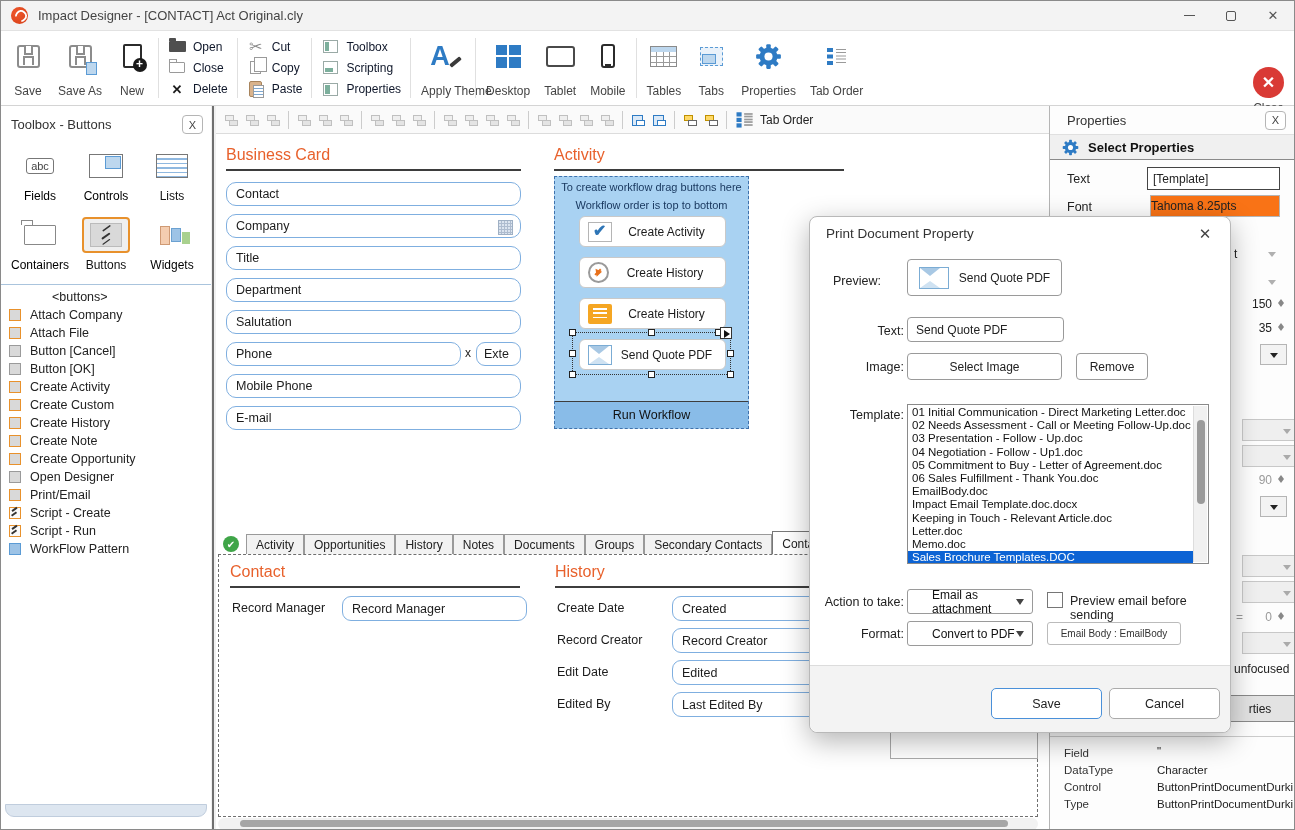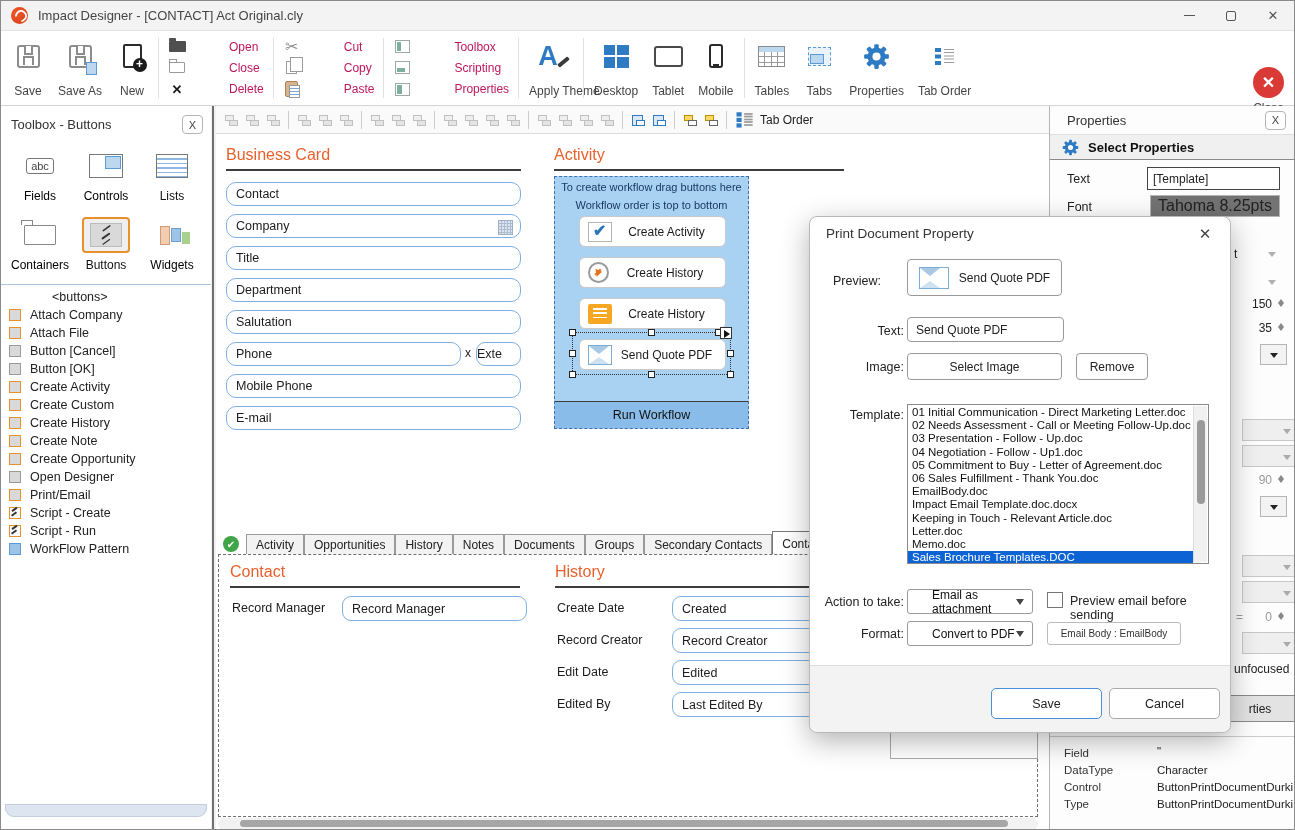--- a/index.html
+++ b/index.html
@@ -26,21 +26,21 @@
   
   .ribbon { position:absolute; left:0; top:30px; width:100%; height:75px; background:#fff;
             border-bottom:1px solid #d4d4d4; display:flex; align-items:stretch; padding:3px 4px; }
   .rsep { width:1px; background:#e0e0e0; margin:4px 3px; }
   .rb-big { display:flex; flex-direction:column; align-items:center; justify-content:space-between;
             padding:6px 7px 4px; min-width:46px; }
   .rb-big .ric { height:32px; display:flex; align-items:center; justify-content:center; }
   .rb-big .rlbl { font-size:12px; color:#444; text-align:center; line-height:13px; white-space:nowrap; }
   .rb-stack { display:flex; flex-direction:column; justify-content:space-around; padding:2px 6px; }
   .rb-row { display:flex; align-items:center; gap:7px; height:22px; }
-  .rb-row .rlbl { font-size:12px; color:#be185d; white-space:nowrap;margin-left:36px; }
+  .rb-row .rlbl { font-size:12px; color:#0f172a; white-space:nowrap; }
   .ric-s { width:18px; height:18px; display:flex; align-items:center; justify-content:center; flex:none; }
 
   .i-floppy { width:23px; height:23px; border:2px solid #8c8c8c; border-radius:3px; position:relative; background:#fff; }
   .i-floppy::before { content:''; position:absolute; left:5px; right:5px; top:-1px; height:7px;
                       border:2px solid #8c8c8c; border-top:none; background:#fff; }
   .i-floppy::after { content:''; position:absolute; left:4px; right:4px; bottom:1px; height:7px;
                      border:2px solid #8c8c8c; border-bottom:none; background:#fff; }
   .saveas-wrap { position:relative; }
   .saveas-wrap .pg { position:absolute; right:-5px; bottom:-3px; width:11px; height:13px;
                      background:#bdd7ee; border:1.4px solid #5b9bd5; }
@@ -163,21 +163,21 @@
   .bc-field { position:relative; width:295px; height:24px; border:1px solid #7fafe0; border-radius:10px;
               margin-bottom:8px; font-size:12.5px; color:#1c1c1c; display:flex; align-items:center;
               padding-left:9px; background:#fff; }
   .bc-field.short { width:235px; }
   .bc-field.bldg::after { content:''; position:absolute; right:7px; top:5px; width:13px; height:13px;
               background-color:#dbe4ef; border:1px solid #9fb0c4;
               background-image:repeating-linear-gradient(to right, transparent 0 2px, #aebccf 2px 3px),
                                repeating-linear-gradient(to bottom, transparent 0 2px, #aebccf 2px 3px); }
   .bc-x { position:absolute; left:249px; top:240px; font-size:12px; color:#222; }
   .bc-ext { position:absolute; left:260px; top:236px; width:45px; height:24px; border:1px solid #7fafe0;
-            border-radius:9px; font-size:12.5px; color:#1c1c1c; display:flex; align-items:center; padding-left:0; }
+            border-radius:9px; font-size:12.5px; color:#1c1c1c; display:flex; align-items:center; padding-left:7px; }
 
   .wf-panel { position:absolute; left:338px; top:70px; width:195px; height:253px; background:#a9d2f2;
               border:1.5px dashed #3f72ad; }
   .wf-hint { text-align:center; font-size:11px; color:#17365d; line-height:13.5px; padding-top:4px; }
   .wfbtn { position:absolute; left:24px; width:147px; height:31px; background:#fff; border:1px solid #c9c9c9;
            border-radius:6px; display:flex; align-items:center; padding-left:8px; }
   .wfbtn:nth-child(1){ top:39px; } .wfbtn:nth-child(2){ top:80px; }
   .wfbtn:nth-child(3){ top:121px; } .wfbtn:nth-child(4){ top:162px; }
   .wfbtn .wf-lbl { flex:1; text-align:center; font-size:12px; color:#1c1c1c; padding-right:4px; }
   .wf-ic { width:24px; height:20px; position:relative; flex:none; }
@@ -231,21 +231,21 @@
   .pp-title { font-size:13px; color:#333; }
   .pp-x { margin-left:auto; width:21px; height:19px; border:1px solid #b5b5b5; border-radius:4px; font-size:11px;
           color:#444; display:flex; align-items:center; justify-content:center; background:#fff; }
   .pp-selbar { height:26px; background:#f0f0f0; border-top:1px solid #e0e0e0; border-bottom:1px solid #8a8a8a;
                display:flex; align-items:center; gap:9px; padding-left:12px; }
   .pp-selbar .t { font-size:13px; font-weight:bold; color:#111; }
   .pp-lbl { position:absolute; left:17px; font-size:12.5px; color:#222; }
   .pp-textinput { position:absolute; left:97px; top:61px; width:133px; height:23px; border:1px solid #444;
                   font-size:12px; display:flex; align-items:center; padding-left:5px; background:#fff; }
   .pp-fontbox { position:absolute; left:100px; top:89px; width:130px; height:22px; border:1px solid #b5b5b5;
-                font-size:16px; display:flex; align-items:center; justify-content:center; background:#737373; }
+                font-size:12px; display:flex; align-items:center; background:#f97316; }
   .frag { position:absolute; font-size:12px; color:#222; }
   .frag.gray { color:#9a9a9a; }
   .caret { position:absolute; width:0; height:0; border:4px solid transparent; border-top:5px solid #b0b0b0; }
   .spin { position:absolute; width:9px; height:14px; }
   .spin::before { content:''; position:absolute; left:1px; top:0; border:3.5px solid transparent; border-bottom:4.5px solid #888; }
   .spin::after { content:''; position:absolute; left:1px; bottom:0; border:3.5px solid transparent; border-top:4.5px solid #888; }
   .ddbtn { position:absolute; width:27px; height:21px; background:#f3f3f3; border:1px solid #b5b5b5; }
   .ddbtn::before { content:''; position:absolute; left:9px; top:8px; border:4px solid transparent; border-top:5px solid #222; }
   .combo-d { position:absolute; width:56px; height:22px; background:#efefef; border:1px solid #c8c8c8; }
   .combo-d::before { content:''; position:absolute; right:6px; top:9px; border:4px solid transparent; border-top:5px solid #aaa; }

